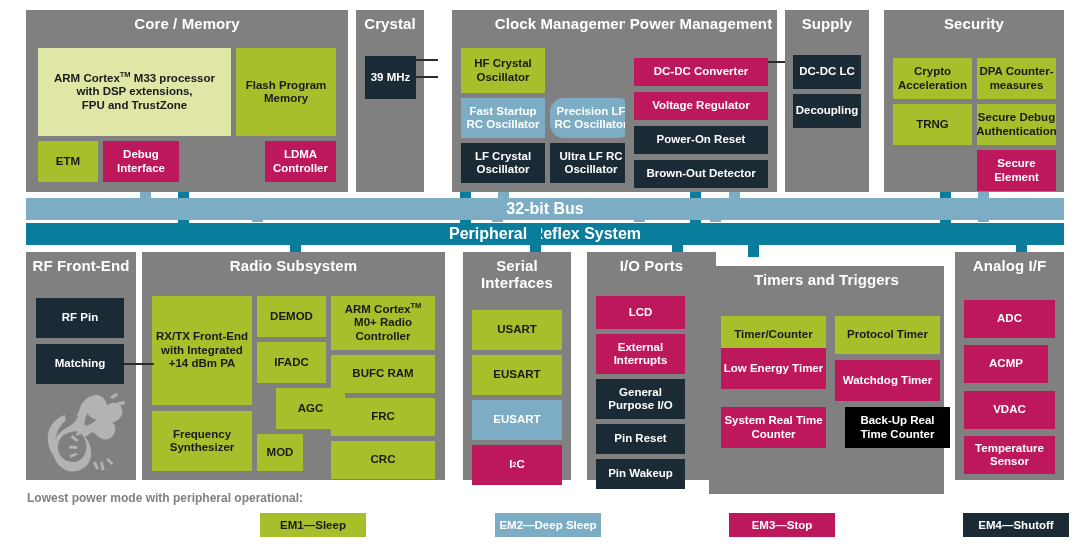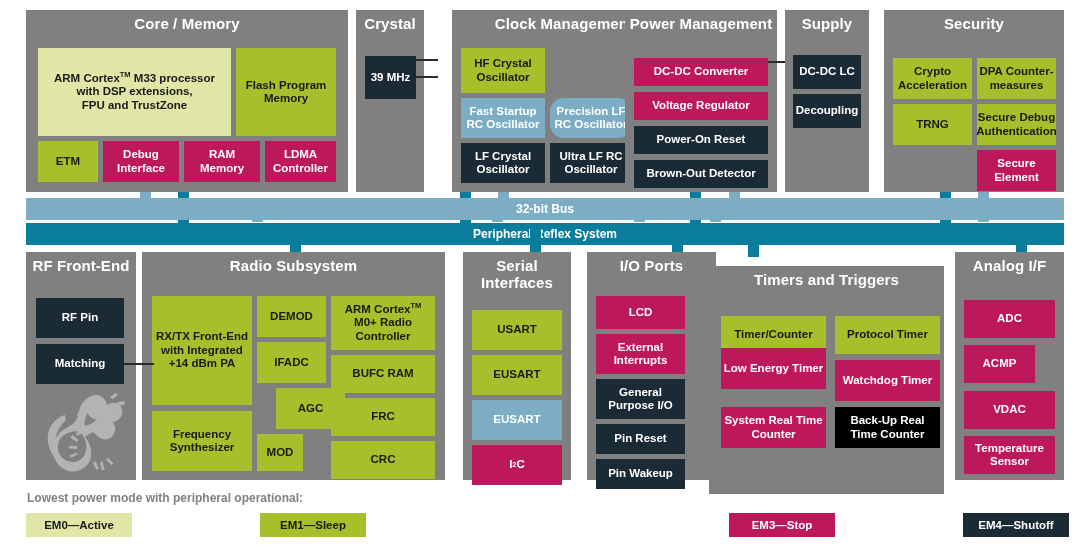--- a/index.html
+++ b/index.html
@@ -50,21 +50,21 @@
   .em4 { background: #1b2b36; color: #ffffff; }
   .em4b { background: #000000; color: #ffffff; }
 
   .bus {
     position: absolute;
     display: flex;
     align-items: center;
     justify-content: center;
     color: #ffffff;
     font-weight: bold;
-    font-size: 12px;
+    font-size: 16px;
   }
   .bus-32 { background: #7cadc4; }
   .bus-prs { background: #0a7d9c; }
 
   .stub { position: absolute; }
   .stub-em2 { background: #7cadc4; }
   .stub-em3 { background: #0a7d9c; }
 
   .wire { position: absolute; background: #2b2b2b; }
 
@@ -94,21 +94,20 @@
   <div class="panel" style="left:26px; top:10px; width:322px; height:182px;">
     <div class="panel-title">Core / Memory</div>
     <div class="blk em0" style="left:12px; top:38px; width:193px; height:88px; flex-direction:column;">
       <div><span>ARM Cortex</span><sup>TM</sup><span> M33 processor</span></div>
       <div>with DSP extensions,</div>
       <div>FPU and TrustZone</div>
     </div>
     <div class="blk em1" style="left:210px; top:38px; width:100px; height:88px;">Flash Program Memory</div>
     <div class="blk em1" style="left:12px; top:131px; width:60px; height:41px;">ETM</div>
     <div class="blk em3" style="left:77px; top:131px; width:76px; height:41px;">Debug Interface</div>
-    <div class="blk em3" style="left:158px; top:131px; width:76px; height:41px;">RAM Memory</div>
     <div class="blk em3" style="left:239px; top:131px; width:71px; height:41px;">LDMA Controller</div>
   </div>
 
   <div class="panel" style="left:356px; top:10px; width:68px; height:182px;">
     <div class="panel-title">Crystal</div>
     <div class="blk em4" style="left:9px; top:46px; width:51px; height:43px;">39 MHz</div>
   </div>
 
   <div class="wire" style="left:416px; top:59px; width:22px; height:2px;"></div>
   <div class="wire" style="left:416px; top:76px; width:22px; height:2px;"></div>
@@ -225,31 +224,31 @@
     <div class="blk em4" style="left:9px; top:207px; width:89px; height:30px;">Pin Wakeup</div>
   </div>
 
   <div class="panel" style="left:709px; top:252px; width:235px; height:228px;margin-top:14px;">
     <div class="panel-title">Timers and Triggers</div>
     <div class="blk em1" style="left:12px; top:50px; width:105px; height:38px;">Timer/Counter</div>
     <div class="blk em1" style="left:126px; top:50px; width:105px; height:38px;">Protocol Timer</div>
     <div class="blk em3" style="left:12px; top:82px; width:105px; height:41px;">Low Energy Timer</div>
     <div class="blk em3" style="left:126px; top:94px; width:105px; height:41px;">Watchdog Timer</div>
     <div class="blk em3" style="left:12px; top:141px; width:105px; height:41px;">System Real Time Counter</div>
-    <div class="blk em4b" style="left:126px; top:141px; width:105px; height:41px;">Back-Up Real Time Counter</div>
+    <div class="blk em4b" style="left:136px; top:141px; width:105px; height:41px;">Back-Up Real Time Counter</div>
   </div>
 
   <div class="panel" style="left:955px; top:252px; width:109px; height:228px;">
     <div class="panel-title">Analog I/F</div>
     <div class="blk em3" style="left:9px; top:48px; width:91px; height:38px;">ADC</div>
-    <div class="blk em3" style="left:9px; top:93px; width:71px; height:38px;">ACMP</div>
+    <div class="blk em3" style="left:9px; top:93px; width:84px; height:38px;">ACMP</div>
     <div class="blk em3" style="left:9px; top:139px; width:91px; height:38px;">VDAC</div>
     <div class="blk em3" style="left:9px; top:184px; width:91px; height:38px;">Temperature Sensor</div>
   </div>
 
   <div class="legend-caption" style="left:27px; top:491px;">Lowest power mode with peripheral operational:</div>
 
-  <div class="legend-item em0" style="left:26px; top:513px; width:106px;">EM0—Active</div>
   <div class="legend-item em1" style="left:260px; top:513px; width:106px;">EM1—Sleep</div>
+  <div class="legend-item em2" style="left:495px; top:513px; width:106px;">EM2—Deep Sleep</div>
   <div class="legend-item em3" style="left:729px; top:513px; width:106px;">EM3—Stop</div>
   <div class="legend-item em4" style="left:963px; top:513px; width:106px;">EM4—Shutoff</div>
 
 </div>
 
 </body></html>

